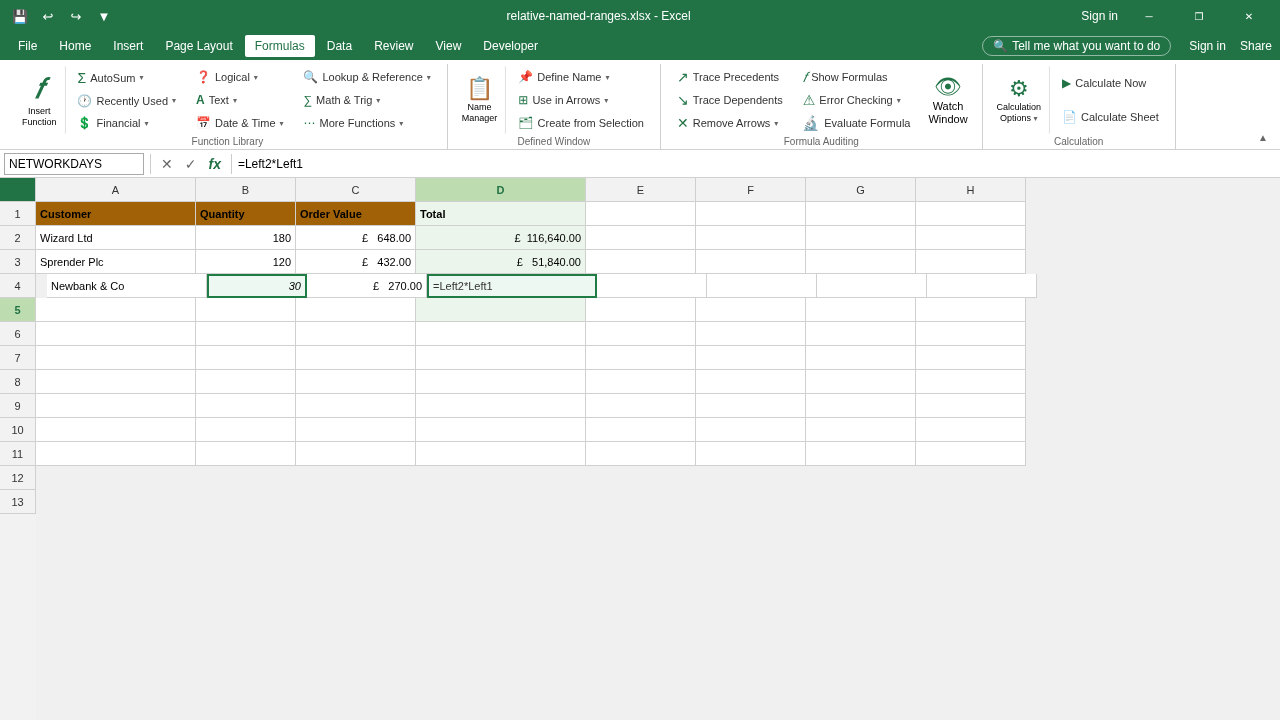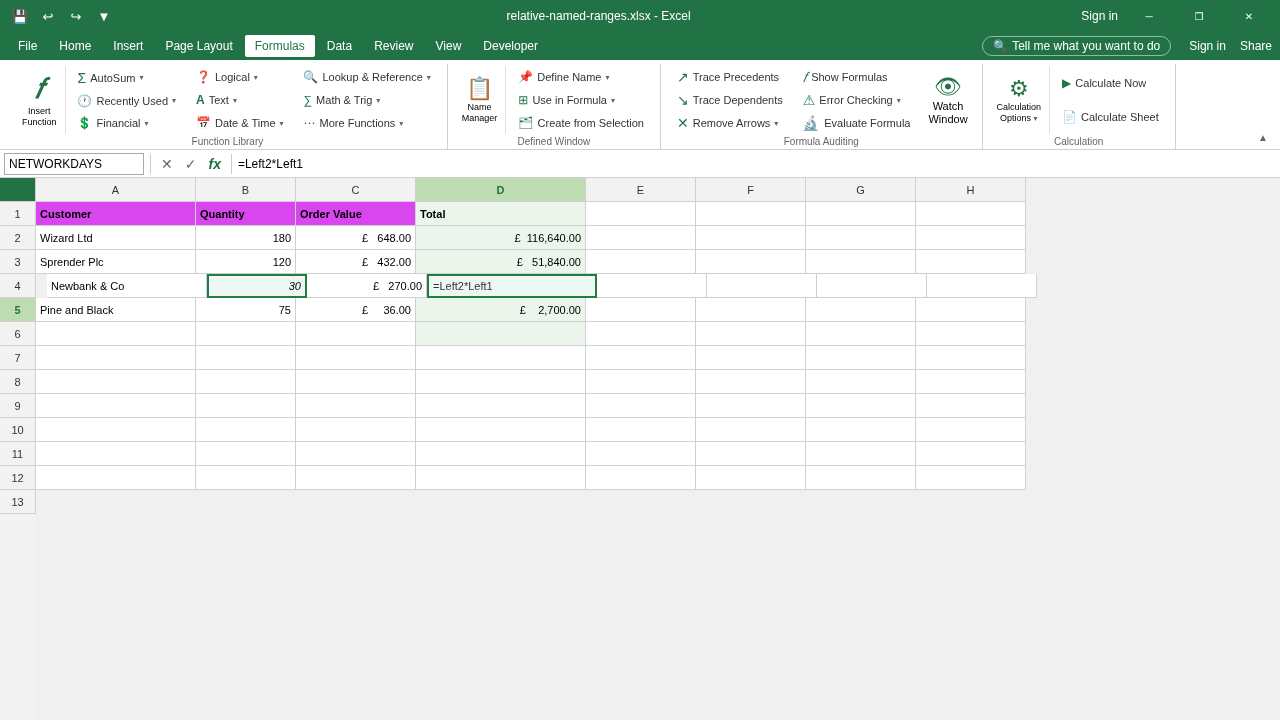--- a/index.html
+++ b/index.html
@@ -222,21 +222,21 @@
       padding: 0 4px;
       display: flex;
       align-items: center;
       overflow: hidden;
       white-space: nowrap;
       background: white;
       cursor: cell;
     }
     .cell.header-cell {
       font-weight: bold;
-      background: #d946ef;
+      background: #a16207;
     }
     .cell.active-cell {
       border: 2px solid #1f7c45;
       background: #EEF8F2;
     }
     .cell.formula-cell {
       background: #EEF8F2;
       border: 2px solid #1f7c45;
       color: #333;
       font-weight: normal;
@@ -358,21 +358,21 @@
         <span class="ribbon-btn-label" style="font-size:9px;">Name<br>Manager</span>
       </div>
       <div style="display:flex;flex-direction:column;gap:1px;justify-content:space-around;margin: 0 2px;">
         <div class="ribbon-btn-small">
           <span style="font-size:12px;color:#217346;">📌</span>
           <span>Define Name</span>
           <span class="dd-arrow">▾</span>
         </div>
         <div class="ribbon-btn-small">
           <span style="font-size:12px;color:#217346;">⊞</span>
-          <span>Use in Formula</span>
+          <span>Use in Arrows</span>
           <span class="dd-arrow">▾</span>
         </div>
         <div class="ribbon-btn-small">
           <span style="font-size:12px;color:#217346;">🗂</span>
           <span>Create from Selection</span>
         </div>
       </div>
     </div>
     <div class="ribbon-group-label">Defined Window</div>
   </div>
@@ -524,30 +524,20 @@
           <div class="cell" style="width:160px;min-width:160px;margin-left:11px;">Newbank &amp; Co</div>
           <div class="cell num active-cell" style="width:100px;min-width:100px;font-style:italic;">30</div>
           <div class="cell num" style="width:120px;min-width:120px;">£&nbsp;&nbsp;&nbsp;270.00</div>
           <div class="cell formula-cell" style="width:170px;min-width:170px;color:#333;">=Left2*Left1</div>
           <div class="cell" style="width:110px;min-width:110px;"></div>
           <div class="cell" style="width:110px;min-width:110px;"></div>
           <div class="cell" style="width:110px;min-width:110px;"></div>
           <div class="cell" style="width:110px;min-width:110px;"></div>
         </div>
 
-        <div class="grid-row">
-          <div class="cell" style="width:160px;min-width:160px;">Pine and Black</div>
-          <div class="cell num" style="width:100px;min-width:100px;">75</div>
-          <div class="cell num" style="width:120px;min-width:120px;">£&nbsp;&nbsp;&nbsp;&nbsp;&nbsp;36.00</div>
-          <div class="cell num" style="width:170px;min-width:170px;background:#EBF5EB;">£&nbsp;&nbsp;&nbsp;&nbsp;2,700.00</div>
-          <div class="cell" style="width:110px;min-width:110px;"></div>
-          <div class="cell" style="width:110px;min-width:110px;"></div>
-          <div class="cell" style="width:110px;min-width:110px;"></div>
-          <div class="cell" style="width:110px;min-width:110px;"></div>
-        </div>
 
         <div class="grid-row">
           <div class="cell" style="width:160px;min-width:160px;"></div>
           <div class="cell" style="width:100px;min-width:100px;"></div>
           <div class="cell" style="width:120px;min-width:120px;"></div>
           <div class="cell" style="width:170px;min-width:170px;background:#EBF5EB;"></div>
           <div class="cell" style="width:110px;min-width:110px;"></div>
           <div class="cell" style="width:110px;min-width:110px;"></div>
           <div class="cell" style="width:110px;min-width:110px;"></div>
           <div class="cell" style="width:110px;min-width:110px;"></div>

